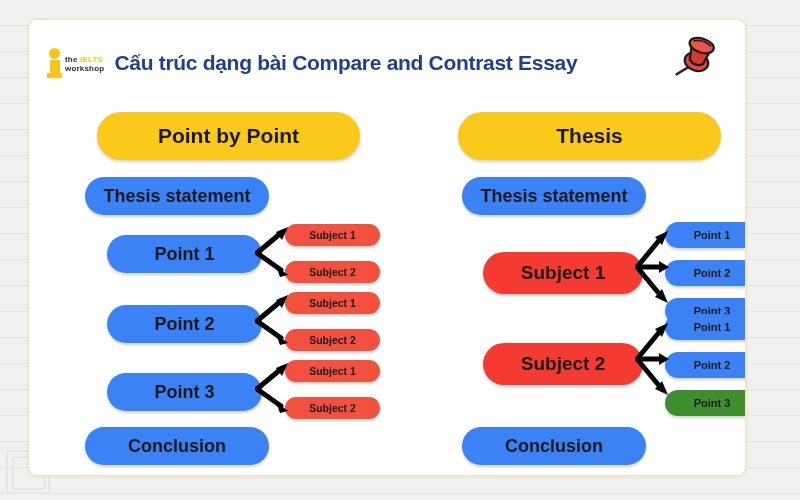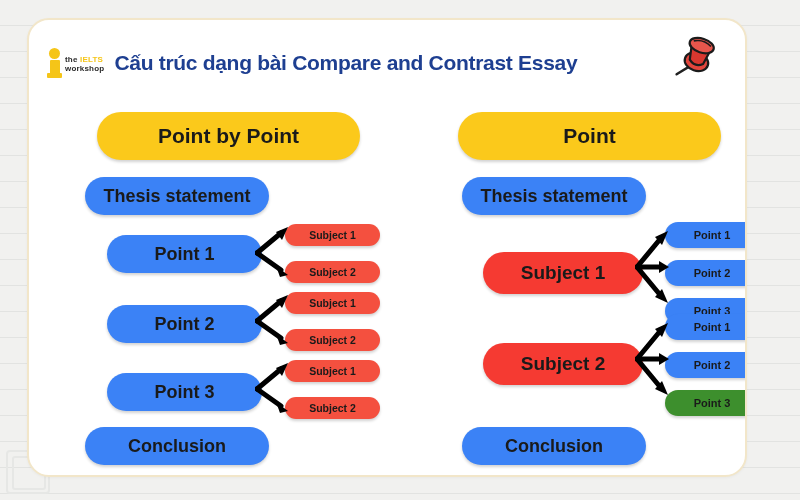--- a/index.html
+++ b/index.html
@@ -23,21 +23,21 @@
     border:2px solid #e6e7e5;border-radius:4px;
   }
   #bg-corner:before{
     content:"";position:absolute;left:4px;top:4px;width:30px;height:30px;
     border:2px solid #e6e7e5;border-radius:3px;
   }
 
   
   #card{
     position:absolute;left:27px;top:18px;width:716px;height:455px;
-    background:#ffffff;border:2px solid #f2e6c9;border-radius:22px;
+    background:#ffffff;border:2px solid #f2e6c9;border-radius:10px;
     box-shadow:0 1px 3px rgba(0,0,0,.04);
     overflow:hidden;
   }
 
   
   #header{position:absolute;left:0;top:18px;width:100%;height:50px;
     display:flex;align-items:center;padding-left:18px;box-sizing:border-box;}
   #logo{display:flex;align-items:center;gap:3px;flex:0 0 auto;}
   .logo-i{
     position:relative;width:15px;height:30px;flex:0 0 auto;
@@ -160,21 +160,21 @@
       <polygon points="33,7 21,12 27,20"></polygon>
       <path d="M2 33 L26 50" stroke="#000" stroke-width="5" stroke-linecap="round"></path>
       <polygon points="33,55 21,46 25,57"></polygon>
     </svg>
 
     <div class="pill green node-big" style="left:48px;top:315px;width:184px;">Conclusion</div>
   </div>
 
   <div class="col" id="col-right">
 
-    <div class="pill yellow head-pill" style="left:81px;top:0px;width:263px;">Point</div>
+    <div class="pill yellow head-pill" style="left:81px;top:0px;width:263px;">Thesis</div>
 
     <div class="pill green node-big" style="left:85px;top:65px;width:184px;">Thesis statement</div>
 
     <div class="pill red node-mid" style="left:106px;top:140px;width:160px;height:42px;font-size:19px;">Subject 1</div>
     <div class="pill green node-sub" style="left:288px;top:110px;width:94px;">Point 1</div>
     <div class="pill green node-sub" style="left:288px;top:148px;width:94px;">Point 2</div>
     <div class="pill green node-sub" style="left:288px;top:186px;width:94px;">Point 3</div>
     <svg class="arrows" style="left:258px;top:106px;width:40px;height:98px;" viewBox="0 0 40 98">
       <path d="M2 49 L26 20" stroke="#000" stroke-width="5" stroke-linecap="round"></path>
       <polygon points="33,13 20,19 27,27"></polygon>

